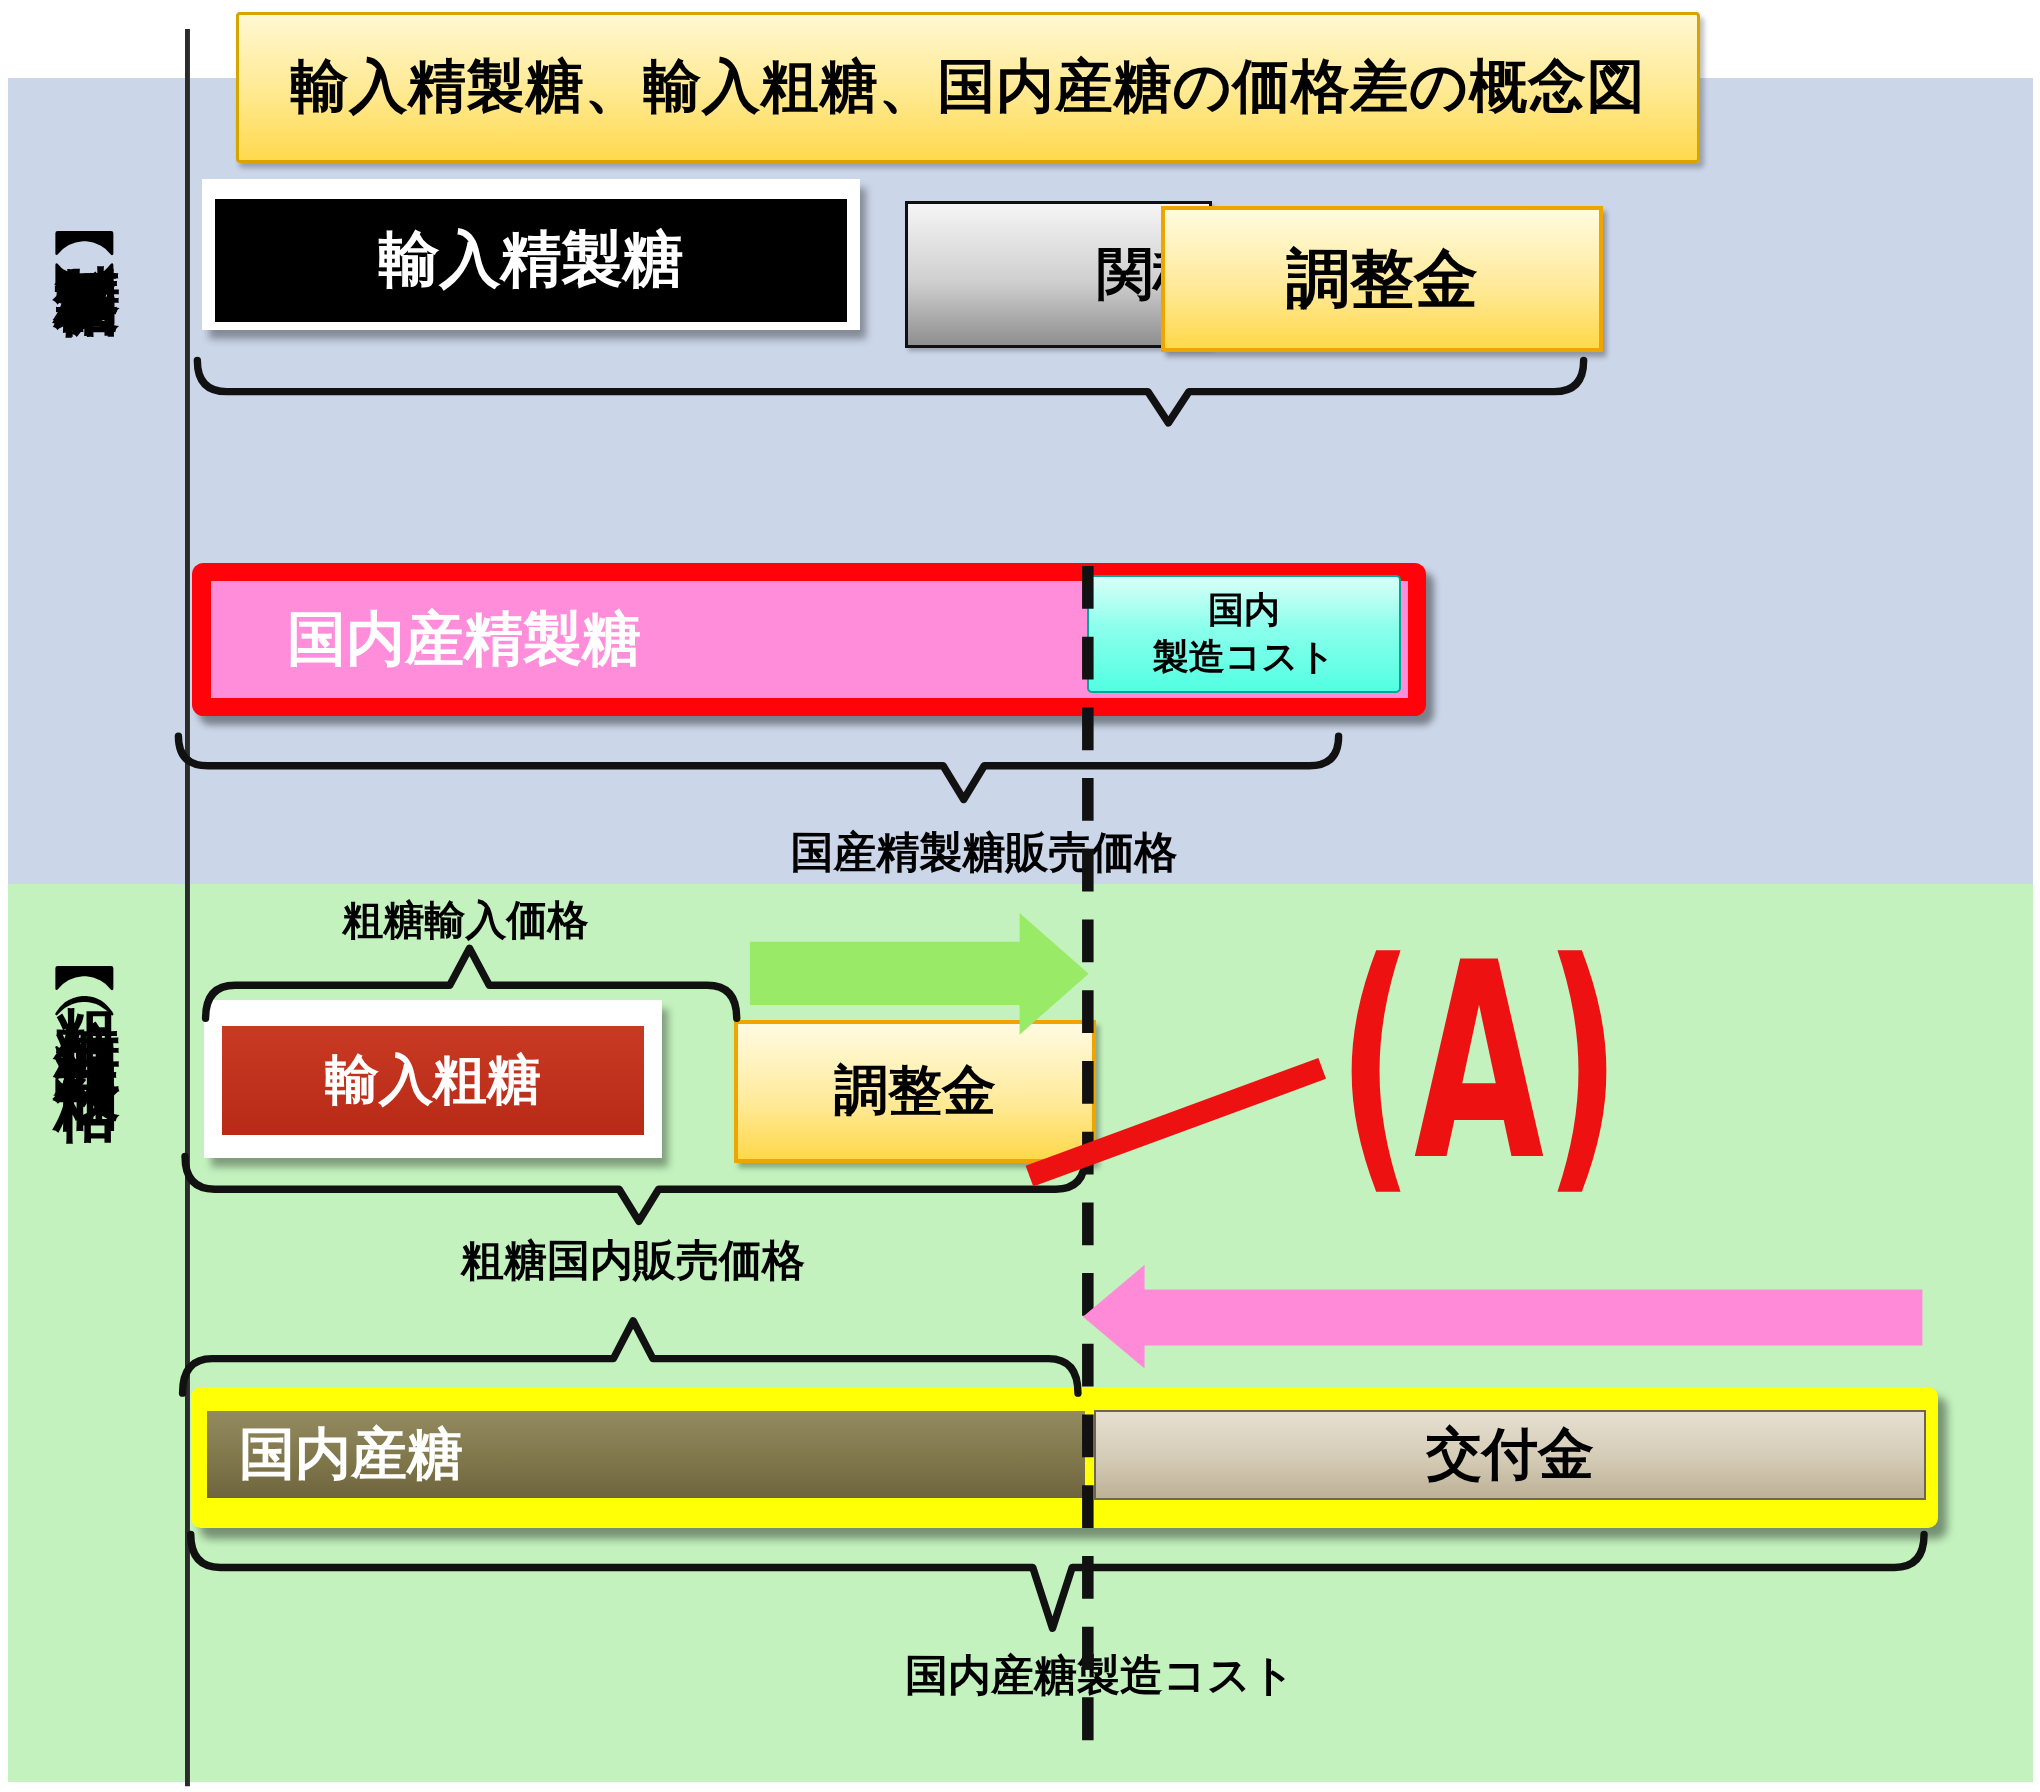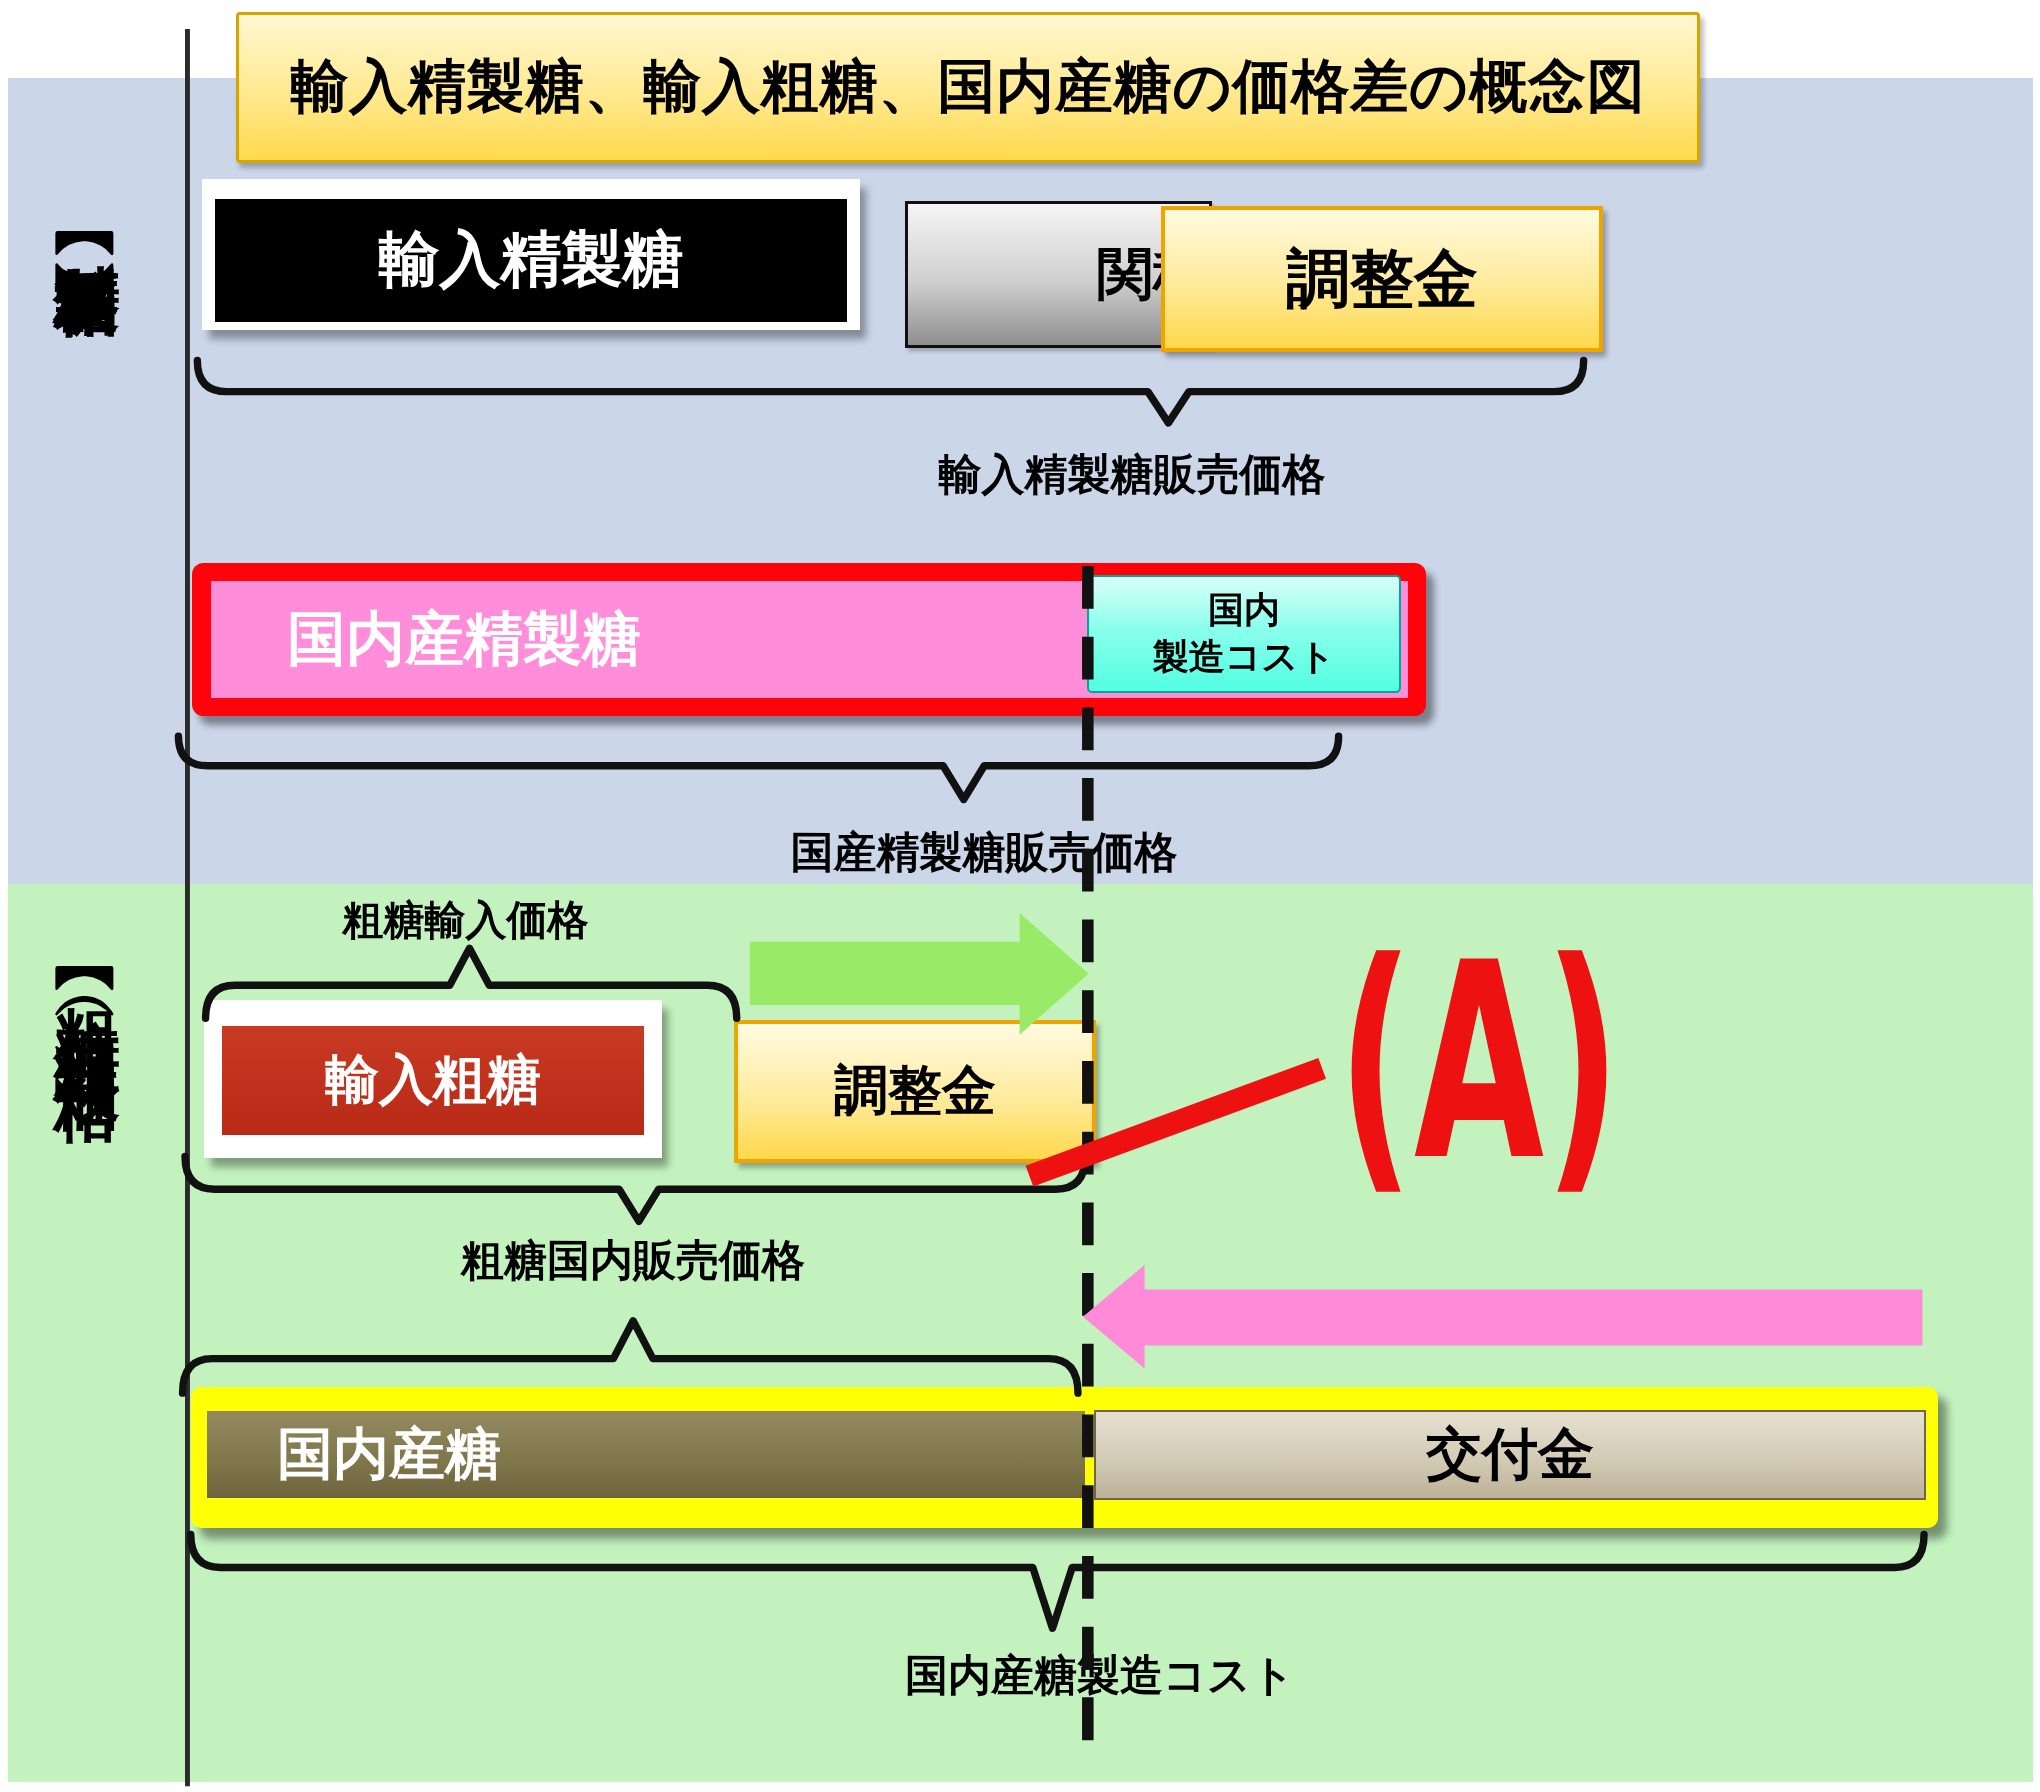--- a/index.html
+++ b/index.html
@@ -60,21 +60,21 @@
   #bar3-adjust{left:734px;top:1020px;width:354px;height:135px;
     border:4.1px solid #EFA400;background:linear-gradient(180deg,#FFFBE2 0%,#FFEB9E 55%,#FFD84B 100%);
     display:flex;align-items:center;justify-content:center;
     font-size:54px;font-weight:bold;color:#000;box-shadow:4.1px 5px 5px rgba(0,0,0,0.3);}
   
   #bar4-yellow{left:191px;top:1387px;width:1747px;height:141px;background:#FFFF05;border-radius:10px;
     box-shadow:9px 10.7px 9px rgba(0,0,0,0.4);}
   #bar4-olive{left:207px;top:1411px;width:878px;height:87px;
     background:linear-gradient(180deg,#938A60 0%,#7E7549 60%,#6E6540 100%);
     display:flex;align-items:center;color:#fff;font-size:56px;font-weight:bold;
-    padding-left:70px;box-sizing:border-box;white-space:nowrap;}
+    padding-left:32px;box-sizing:border-box;white-space:nowrap;}
   #bar4-tan{left:1094px;top:1410px;width:832px;height:90px;border:2.5px solid #6E6650;
     background:linear-gradient(180deg,#E7E0D1 0%,#D4CBB6 55%,#BDB196 100%);
     display:flex;align-items:center;justify-content:center;
     font-size:56px;font-weight:bold;color:#000;box-sizing:border-box;text-align:center;}
   
   .price-label{font-size:43px;font-weight:bold;color:#000;text-align:center;white-space:nowrap;}
   #label-bar1{left:918px;top:446px;width:428px;}
   #label-bar2{left:770px;top:824px;width:428px;}
   #label-raw-import{left:321px;top:893px;width:289px;font-size:41px;}
   #label-raw-domestic{left:419px;top:1232px;width:428px;}
@@ -105,21 +105,20 @@
     <div id="bar1-black">
       <span>輸入精製糖</span>
     </div>
   </div>
   <div class="abs" id="bar1-tariff">
     <span>関税</span>
   </div>
   <div class="abs" id="bar1-adjust">
     <span>調整金</span>
   </div>
-  <div class="abs price-label" id="label-bar1">輸入精製糖販売価格</div>
 
   <div class="abs" id="bar2-red"></div>
   <div class="abs" id="bar2-pink">
     <span>国内産精製糖</span>
   </div>
   <div class="abs price-label" id="label-bar2">国産精製糖販売価格</div>
   <div class="abs" id="bar2-cyan">
     <span>国内</span>
     <span>製造コスト</span>
   </div>

